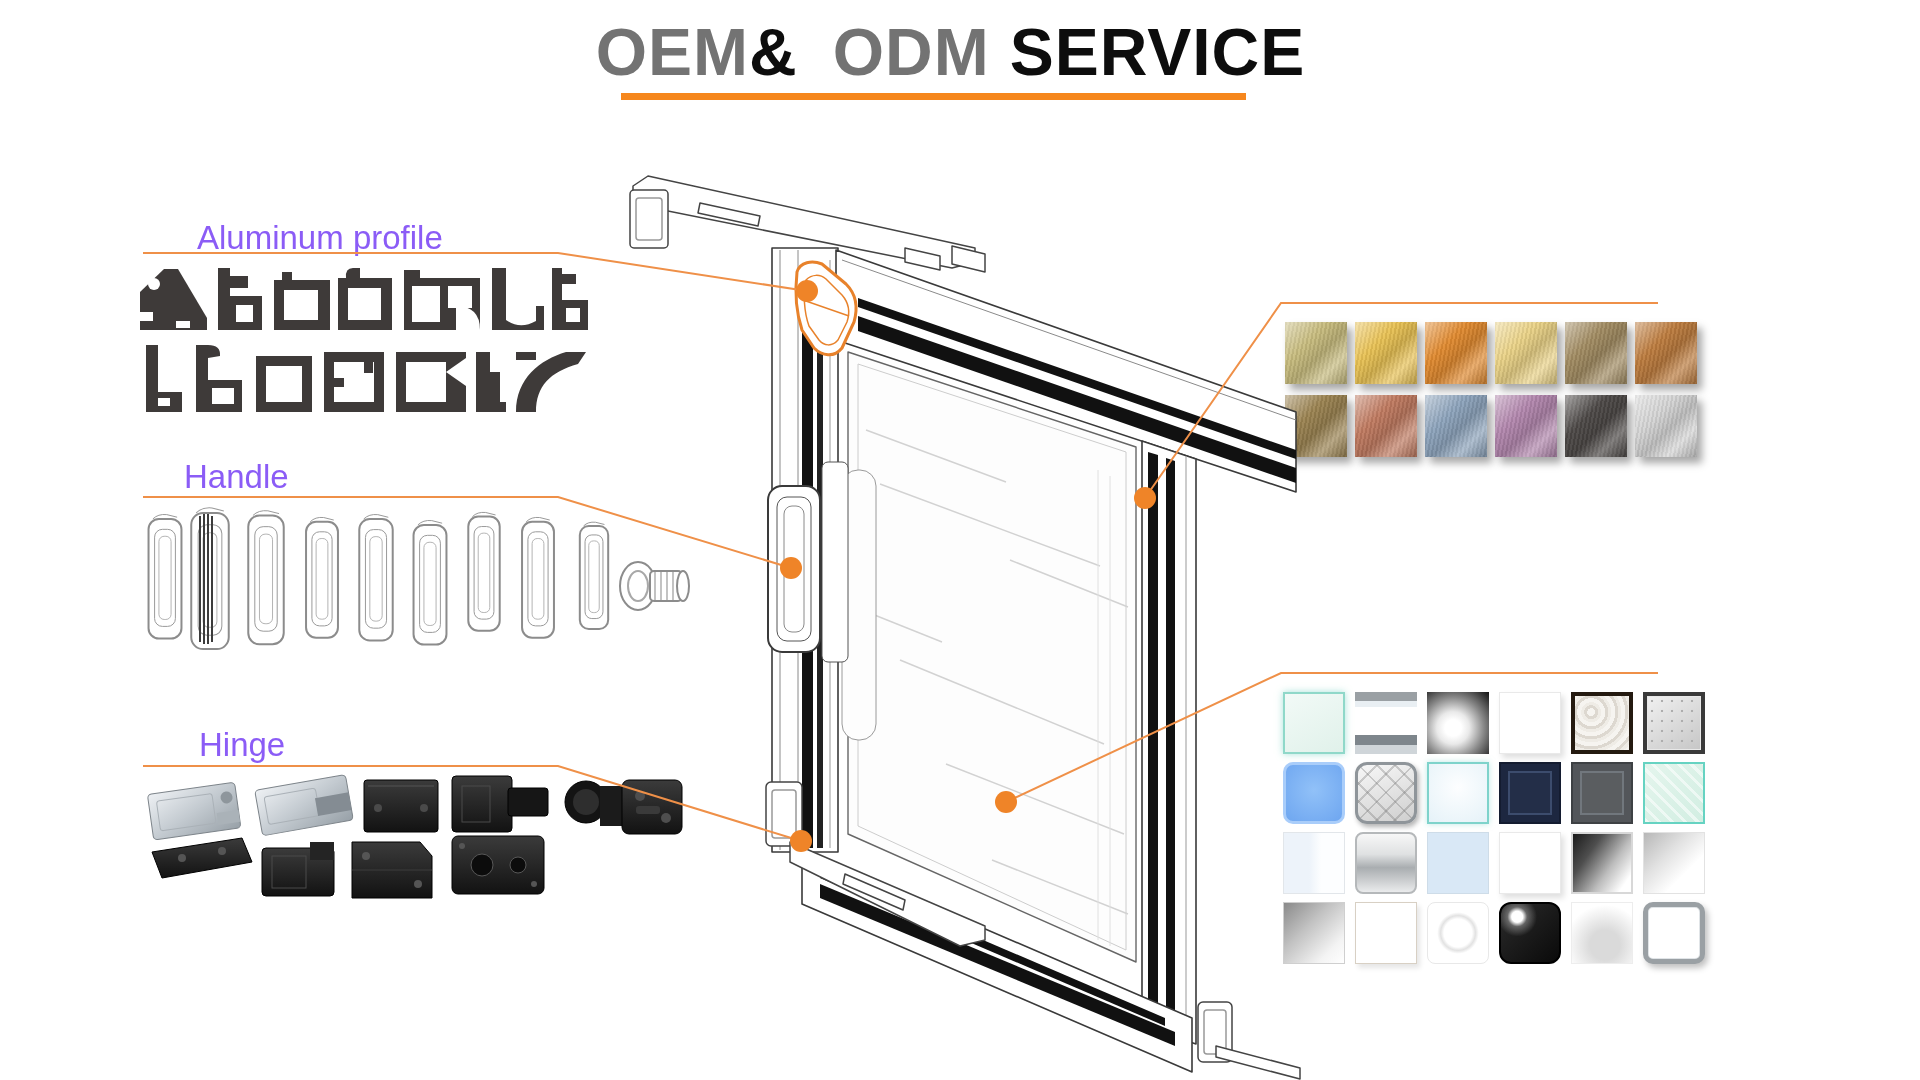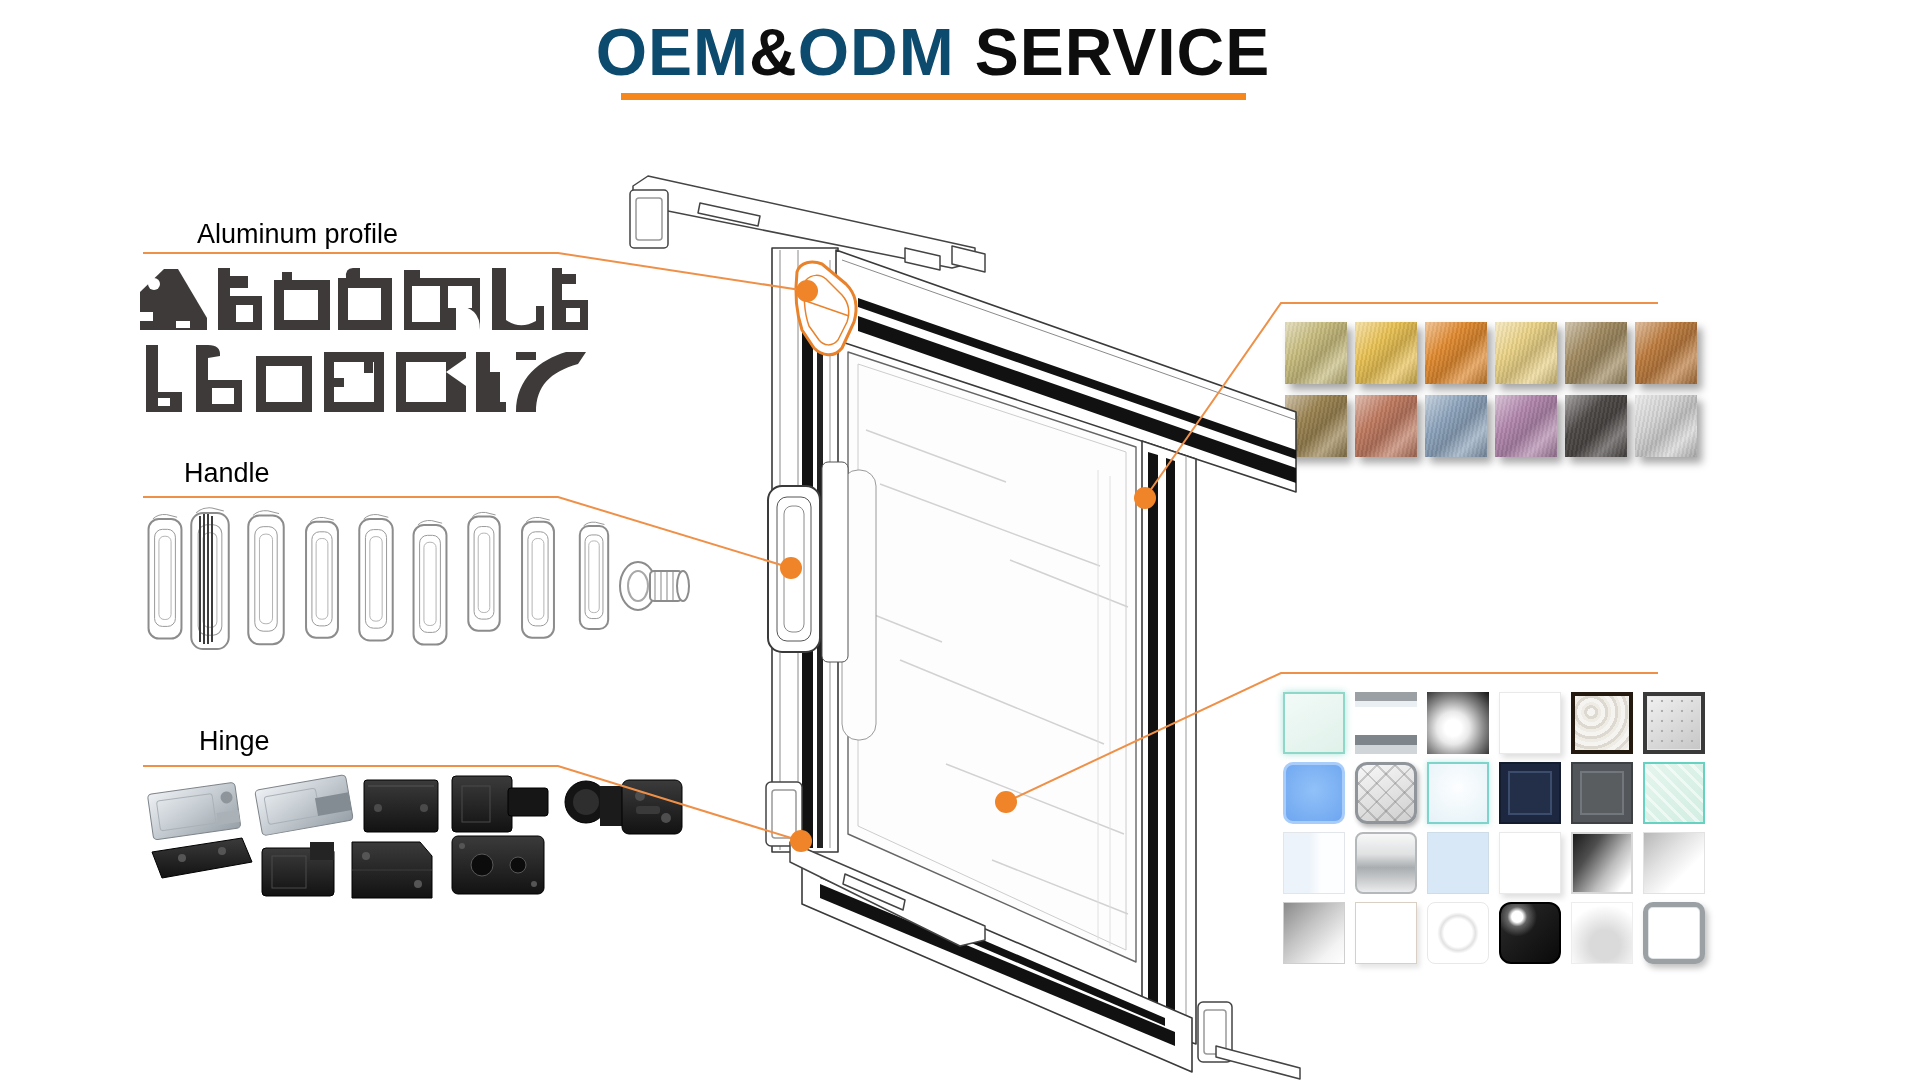--- a/index.html
+++ b/index.html
@@ -2,28 +2,28 @@
 <html><head>
 <meta charset="utf-8">
 <style>
   html,body{margin:0;padding:0;background:#fff;}
   #stage{position:relative;width:1920px;height:1080px;background:#fff;overflow:hidden;
          font-family:"Liberation Sans", sans-serif;}
 
   
   .header{position:absolute;left:0;top:18px;width:1866px;text-align:center;}
   .title{font-size:66px;font-weight:900;letter-spacing:1px;line-height:1.05;}
-  .title .o{color:#0c4a6e;}
+  .title .o{color:#737373;margin-left:35px;}
   .title .k{color:#0d0d0d;}
   .title .svc{margin-left:20px;}
   .title-bar{width:625px;height:7px;background:#F6871D;margin:6px auto 6px auto;}
   .subtitle{font-size:24px;color:#151515;letter-spacing:0.2px;}
 
   
-  .sec-label{position:absolute;font-size:27px;color:#000000;white-space:nowrap;}
+  .sec-label{position:absolute;font-size:33px;color:#8b5cf6;white-space:nowrap;}
   .sec-label.centered{text-align:center;}
 
   
   .metal-grid{position:absolute;left:1285px;top:322px;display:grid;
               grid-template-columns:repeat(6,62px);grid-auto-rows:62px;gap:11px 8px;}
   .mswatch{width:62px;height:62px;box-shadow:5px 6px 8px rgba(0,0,0,.35);}
 
   
   .glass-grid{position:absolute;left:1283px;top:692px;display:grid;
               grid-template-columns:repeat(6,62px);grid-auto-rows:62px;gap:8px 10px;}

